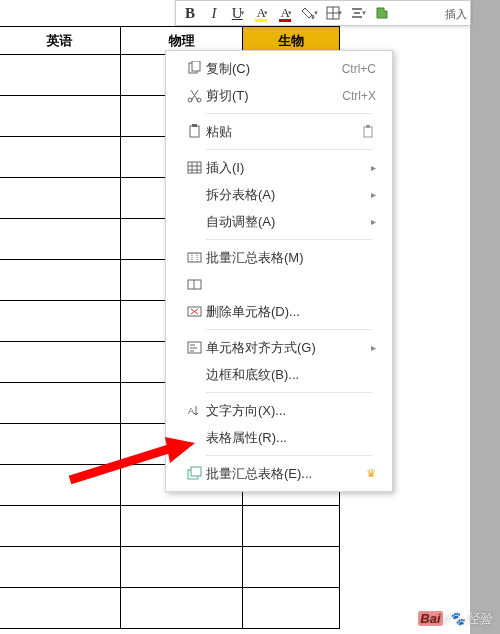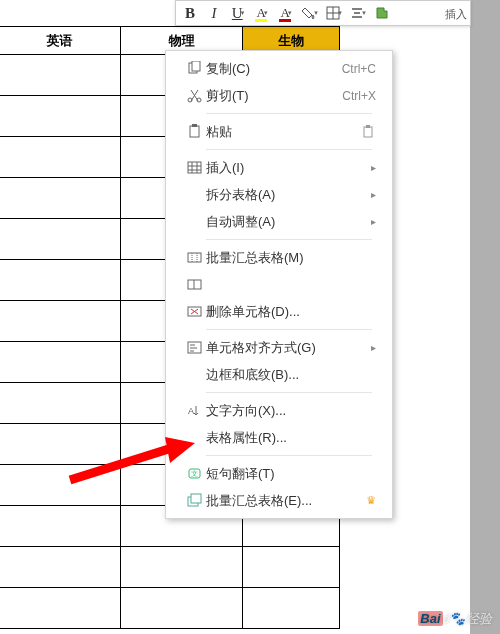--- a/index.html
+++ b/index.html
@@ -25,21 +25,21 @@
 .ctx .item { display: flex; align-items: center; height: 27px; padding: 0 8px; cursor: pointer; position: relative; }
 .ctx .icon-col { width: 24px; display: flex; align-items: center; justify-content: center; color: #666; }
 .ctx .label { flex: 1; color: #333; font-size: 13px; }
 .ctx .shortcut { color: #888; font-size: 12px; }
 .ctx .arrow { color: #888; font-size: 10px; margin-left: 4px; }
 .ctx .sep { height: 1px; background: #e5e5e5; margin: 4px 12px 4px 32px; }
 
 .red-arrow { position: absolute; top: 435px; left: 65px; z-index: 5; pointer-events: none; }
 
 .watermark { position: absolute; bottom: 6px; right: 8px; color: rgba(255,255,255,0.7); font-size: 13px; font-style: italic; text-shadow: 0 0 3px rgba(0,0,0,0.3); z-index: 10; pointer-events: none;}
-.watermark b { color: #0c4a6e; font-weight: bold; background: rgba(220,40,40,0.5); padding: 0 2px; border-radius: 2px;}
+.watermark b { color: #7f1d1d; font-weight: bold; background: rgba(220,40,40,0.5); padding: 0 2px; border-radius: 2px;}
 
 svg { display: block; }
 </style>
 </head>
 <body>
 
 <div class="page">
   <div class="doc-area">
     <table class="table">
       <tbody>
@@ -289,29 +289,20 @@
     <span class="label">文字方向(X)...</span>
   </div>
   <div class="item">
     <div class="icon-col"></div>
     <span class="label">表格属性(R)...</span>
   </div>
   <div class="sep"></div>
   <div class="item">
     <div class="icon-col">
         <svg width="15" height="15" viewBox="0 0 15 15">
-          <rect x="2" y="3" width="11" height="9" rx="2" fill="none" stroke="#3b7"></rect>
-          <text x="4" y="10" font-size="7" fill="#3b7">文</text>
-        </svg>
-      </div>
-    <span class="label">短句翻译(T)</span>
-  </div>
-  <div class="item">
-    <div class="icon-col">
-        <svg width="15" height="15" viewBox="0 0 15 15">
           <rect x="1" y="4" width="10" height="9" fill="none" stroke="#5a9"></rect>
           <rect x="4" y="1" width="10" height="9" fill="#fff" stroke="#5a9"></rect>
         </svg>
       </div>
     <span class="label">批量汇总表格(E)...</span>
     <span style="color:#f5a623;margin-left:4px;font-size:11px">♛</span>
   </div>
 </div>
 
 <svg class="red-arrow" width="135" height="55" viewBox="0 0 135 55">

